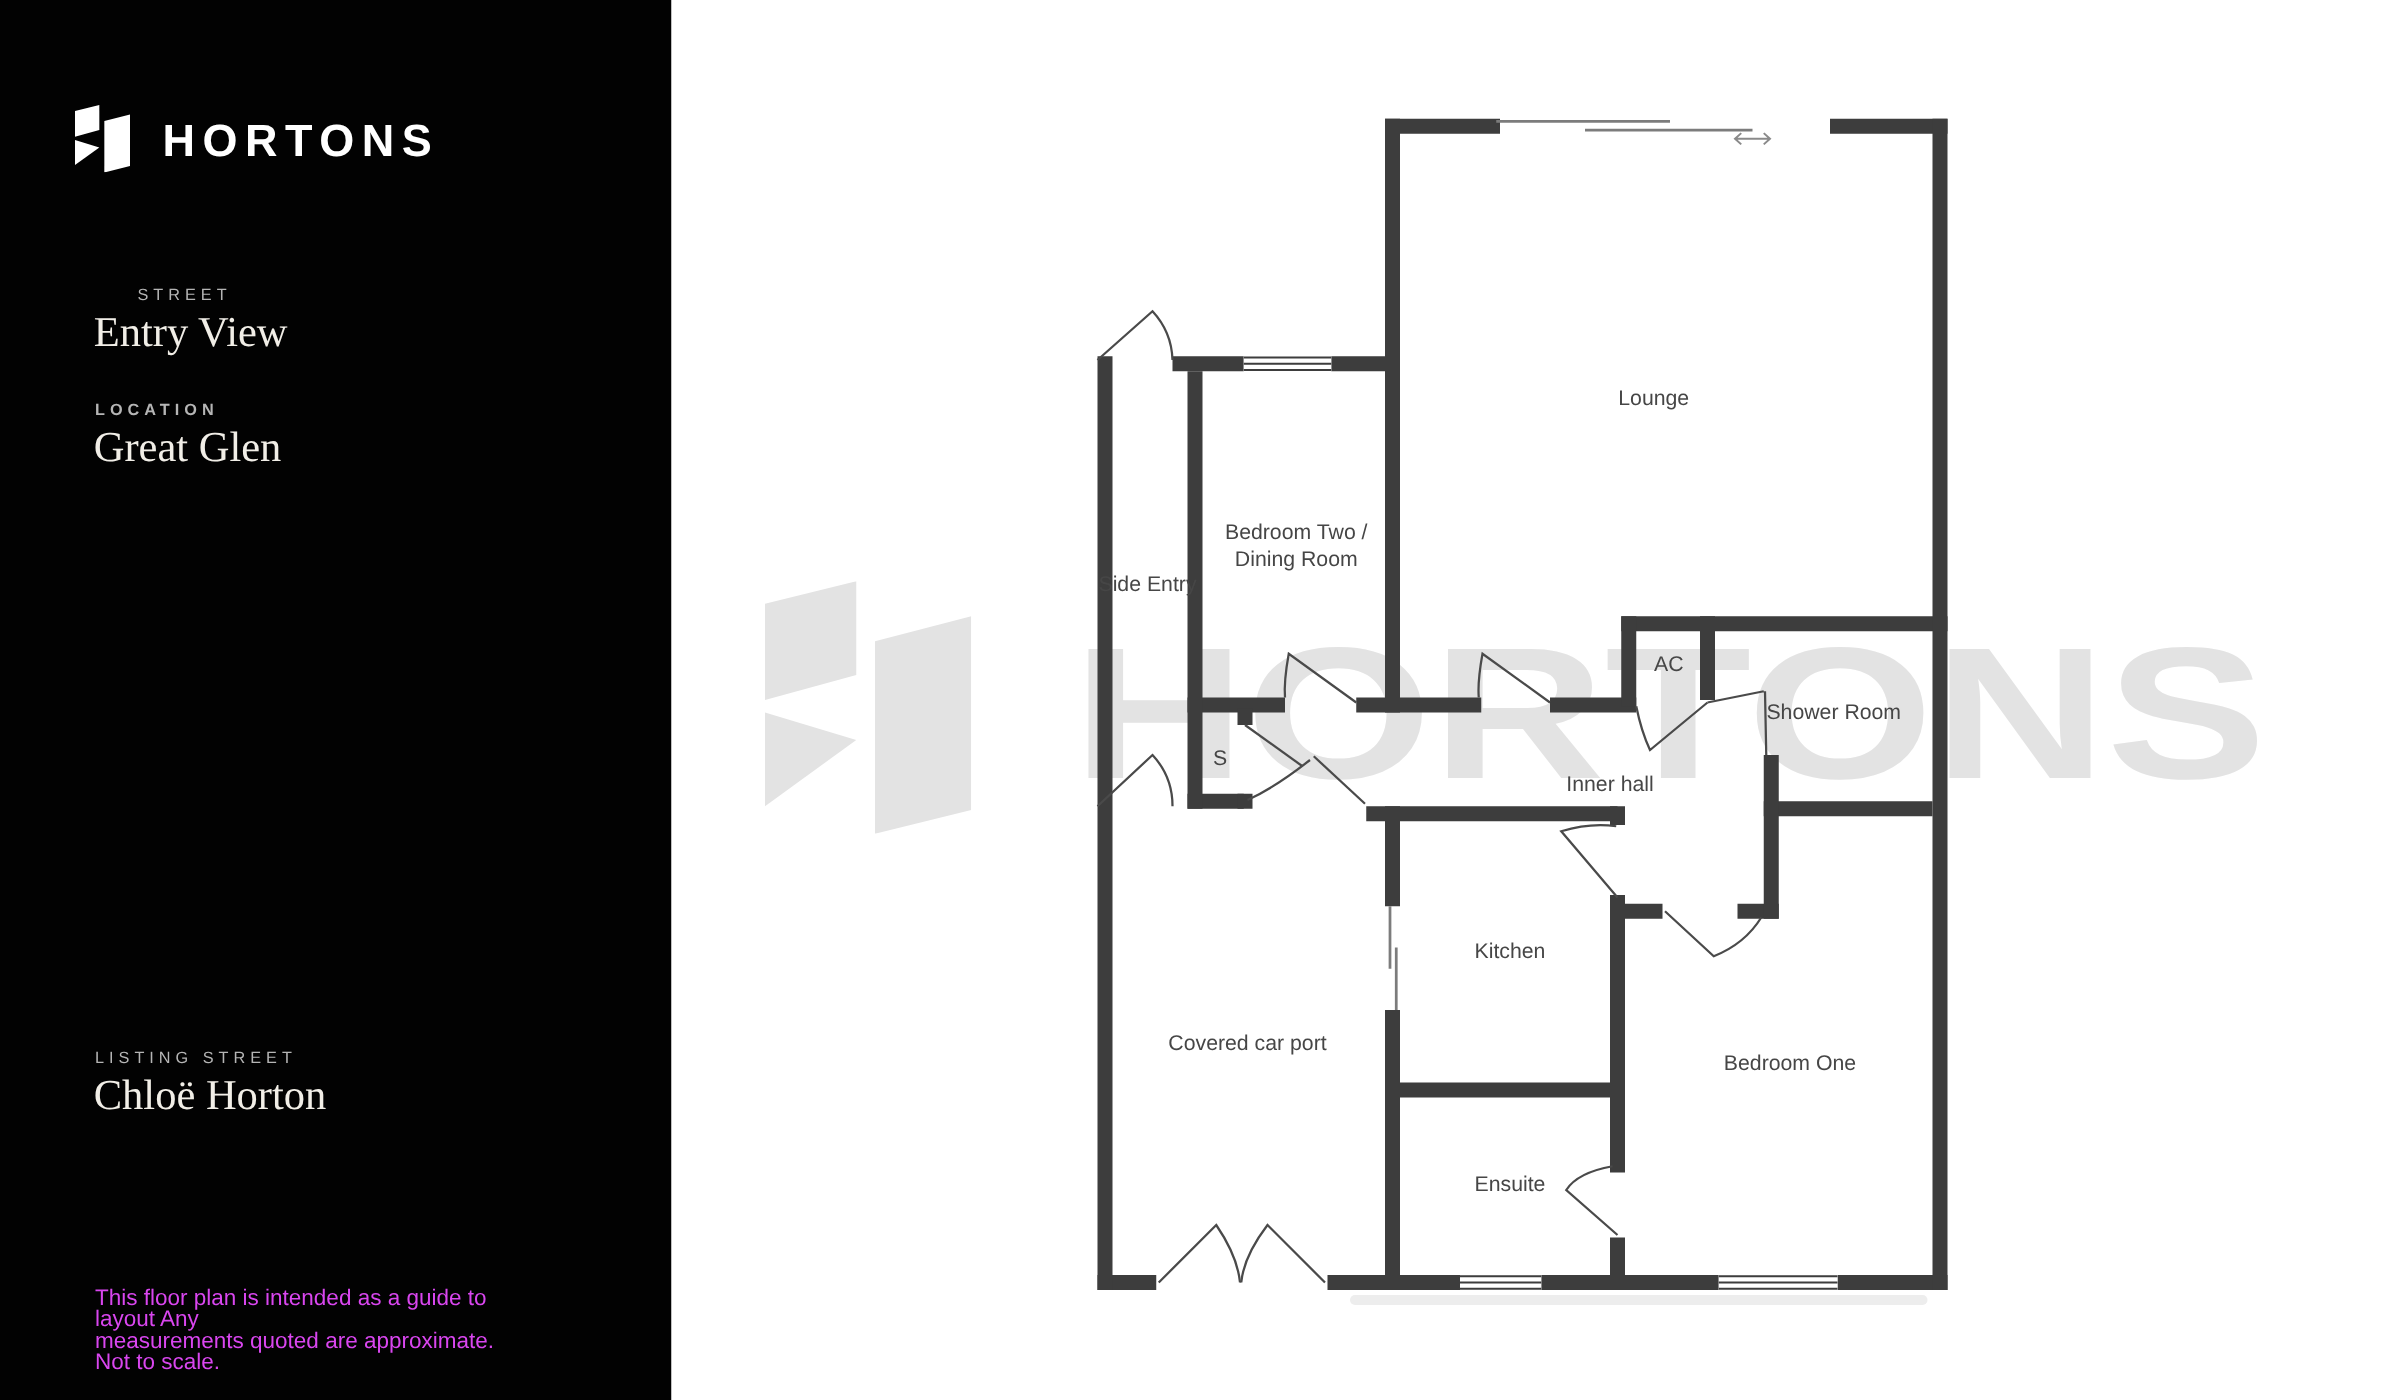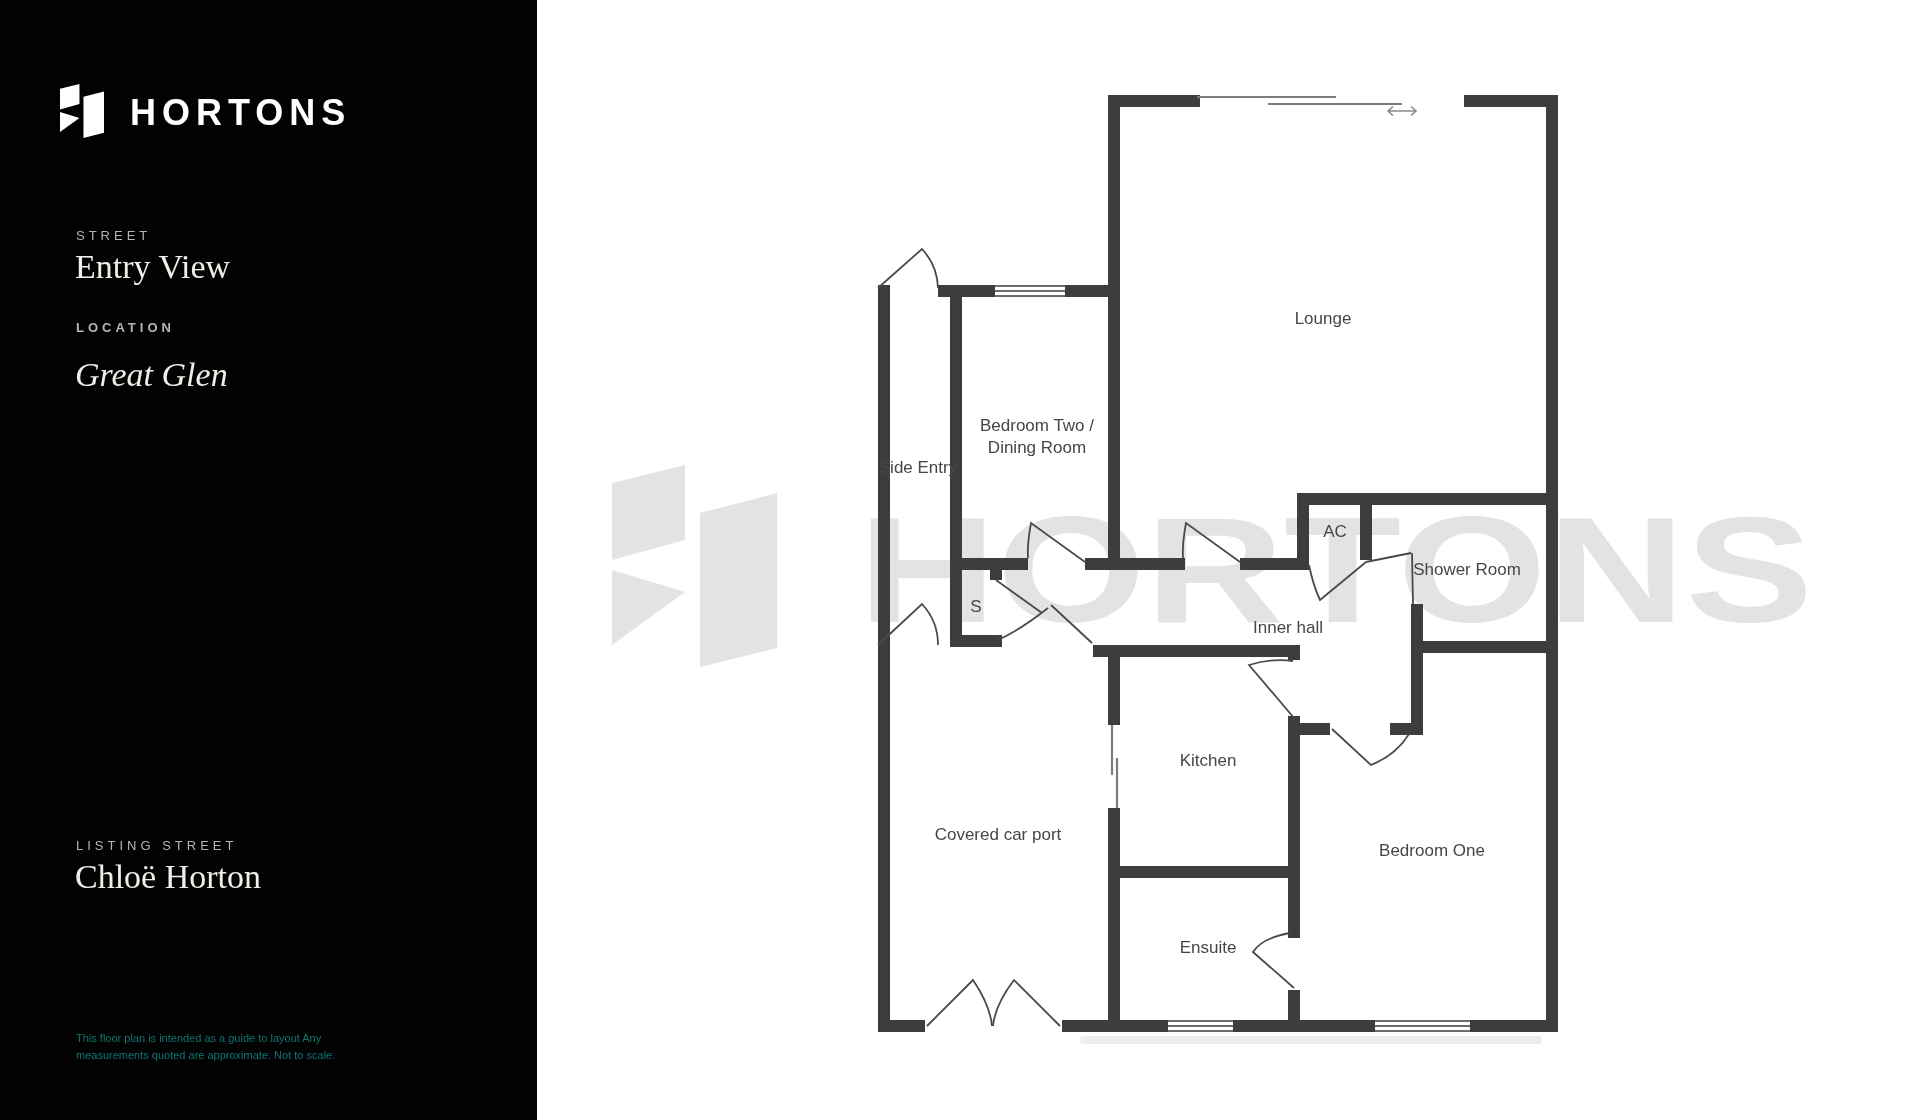--- a/index.html
+++ b/index.html
@@ -6,25 +6,25 @@
   .page{position:relative;width:1920px;height:1120px;background:#ffffff;overflow:hidden;
         font-family:"Liberation Sans",sans-serif;}
   .plan-svg{position:absolute;left:0;top:0;z-index:0;}
   .sidebar{position:absolute;left:0;top:0;width:537px;height:1120px;background:#020202;z-index:2;}
   .logo-icon{position:absolute;left:60px;top:84px;}
   .wordmark{position:absolute;left:130px;top:92px;color:#ffffff;font-size:36px;font-weight:700;
             letter-spacing:6px;font-family:"Liberation Sans",sans-serif;}
   .k-label{position:absolute;left:76px;color:#b5b5b5;font-size:13px;letter-spacing:4px;}
   .k-value{position:absolute;left:75px;color:#f1eee7;font-size:34px;font-weight:400;
            font-family:"Liberation Serif",serif;}
-  .street-label{top:228px;} .street-value{top:248px;}
-  .location-label{top:320px;font-weight:bold;} .location-value{top:356px;font-style:italic;}
+  .street-label{top:228px;margin-left:34px;} .street-value{top:248px;}
+  .location-label{top:320px;font-weight:bold;} .location-value{top:340px;}
   .agent-label{top:838px;} .agent-value{top:858px;}
-  .disclaimer{position:absolute;left:76px;top:1030px;width:350px;color:#0f766e;
-              font-size:11px;line-height:17px;}
+  .disclaimer{position:absolute;left:76px;top:1030px;width:350px;color:#d946ef;
+              font-size:18px;line-height:17px;}
   .room-label{font-family:"Liberation Sans",sans-serif;font-size:17px;fill:#464646;}
   .wm-text{font-family:"Liberation Sans",sans-serif;font-weight:700;fill:#e3e3e3;}
 </style>
 </head>
 <body>
 
 <div class="page">
 
   <svg class="plan-svg" width="1920" height="1120" viewBox="0 0 1920 1120">
     <defs>

